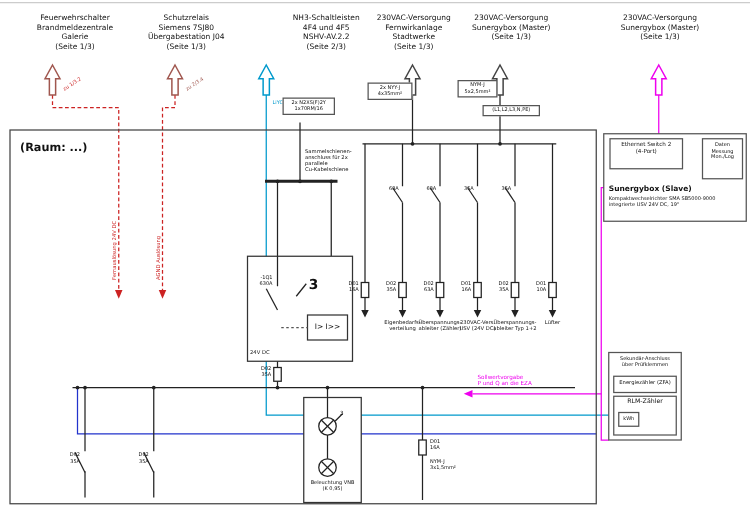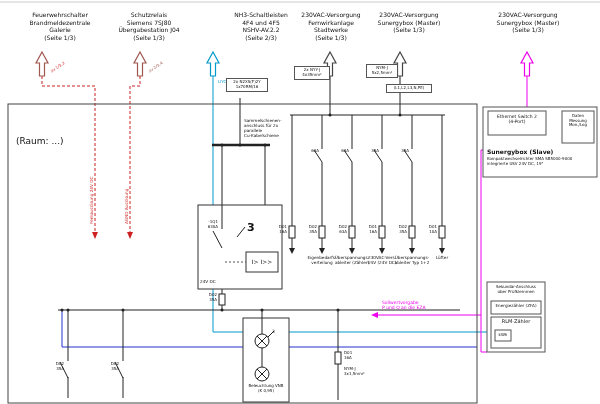--- a/index.html
+++ b/index.html
@@ -179,21 +179,21 @@
 Fernwirkanlage
 Stadtwerke
 (Seite 1/3)</div>
   <div class="t hdr" style="left:370px;top:11px;width:78px;">230VAC-Versorgung
 Sunergybox (Master)
 (Seite 1/3)</div>
   <div class="t hdr" style="left:486px;top:11px;width:84px;">230VAC-Versorgung
 Sunergybox (Master)
 (Seite 1/3)</div>
 
-  <div class="room" style="left:16px;top:136px;">(Raum: ...)</div>
+  <div class="room" style="left:16px;top:114px;font-weight:bold;">(Raum: ...)</div>
 
   <div class="t f4 red rot35" style="left:50px;top:70px;width:30px;">zu 1/3.2</div>
   <div class="t f4 brown rot35" style="left:148px;top:70px;width:30px;">zu 2/3.4</div>
   <div class="t f4 cyan" style="left:218px;top:80px;width:32px;">LiYCY 2x2x0,5</div>
   <div class="t f42 red rot" style="left:90px;top:224px;width:86px;">Fernauslösung 24V DC</div>
   <div class="t f42 red rot" style="left:125px;top:224px;width:86px;">AGND Auslösung</div>
   <div class="t f42" style="left:244px;top:119px;width:60px;">Sammelschienen-
 anschluss für 2x
 parallele
 Cu-Kabelschiene</div>

